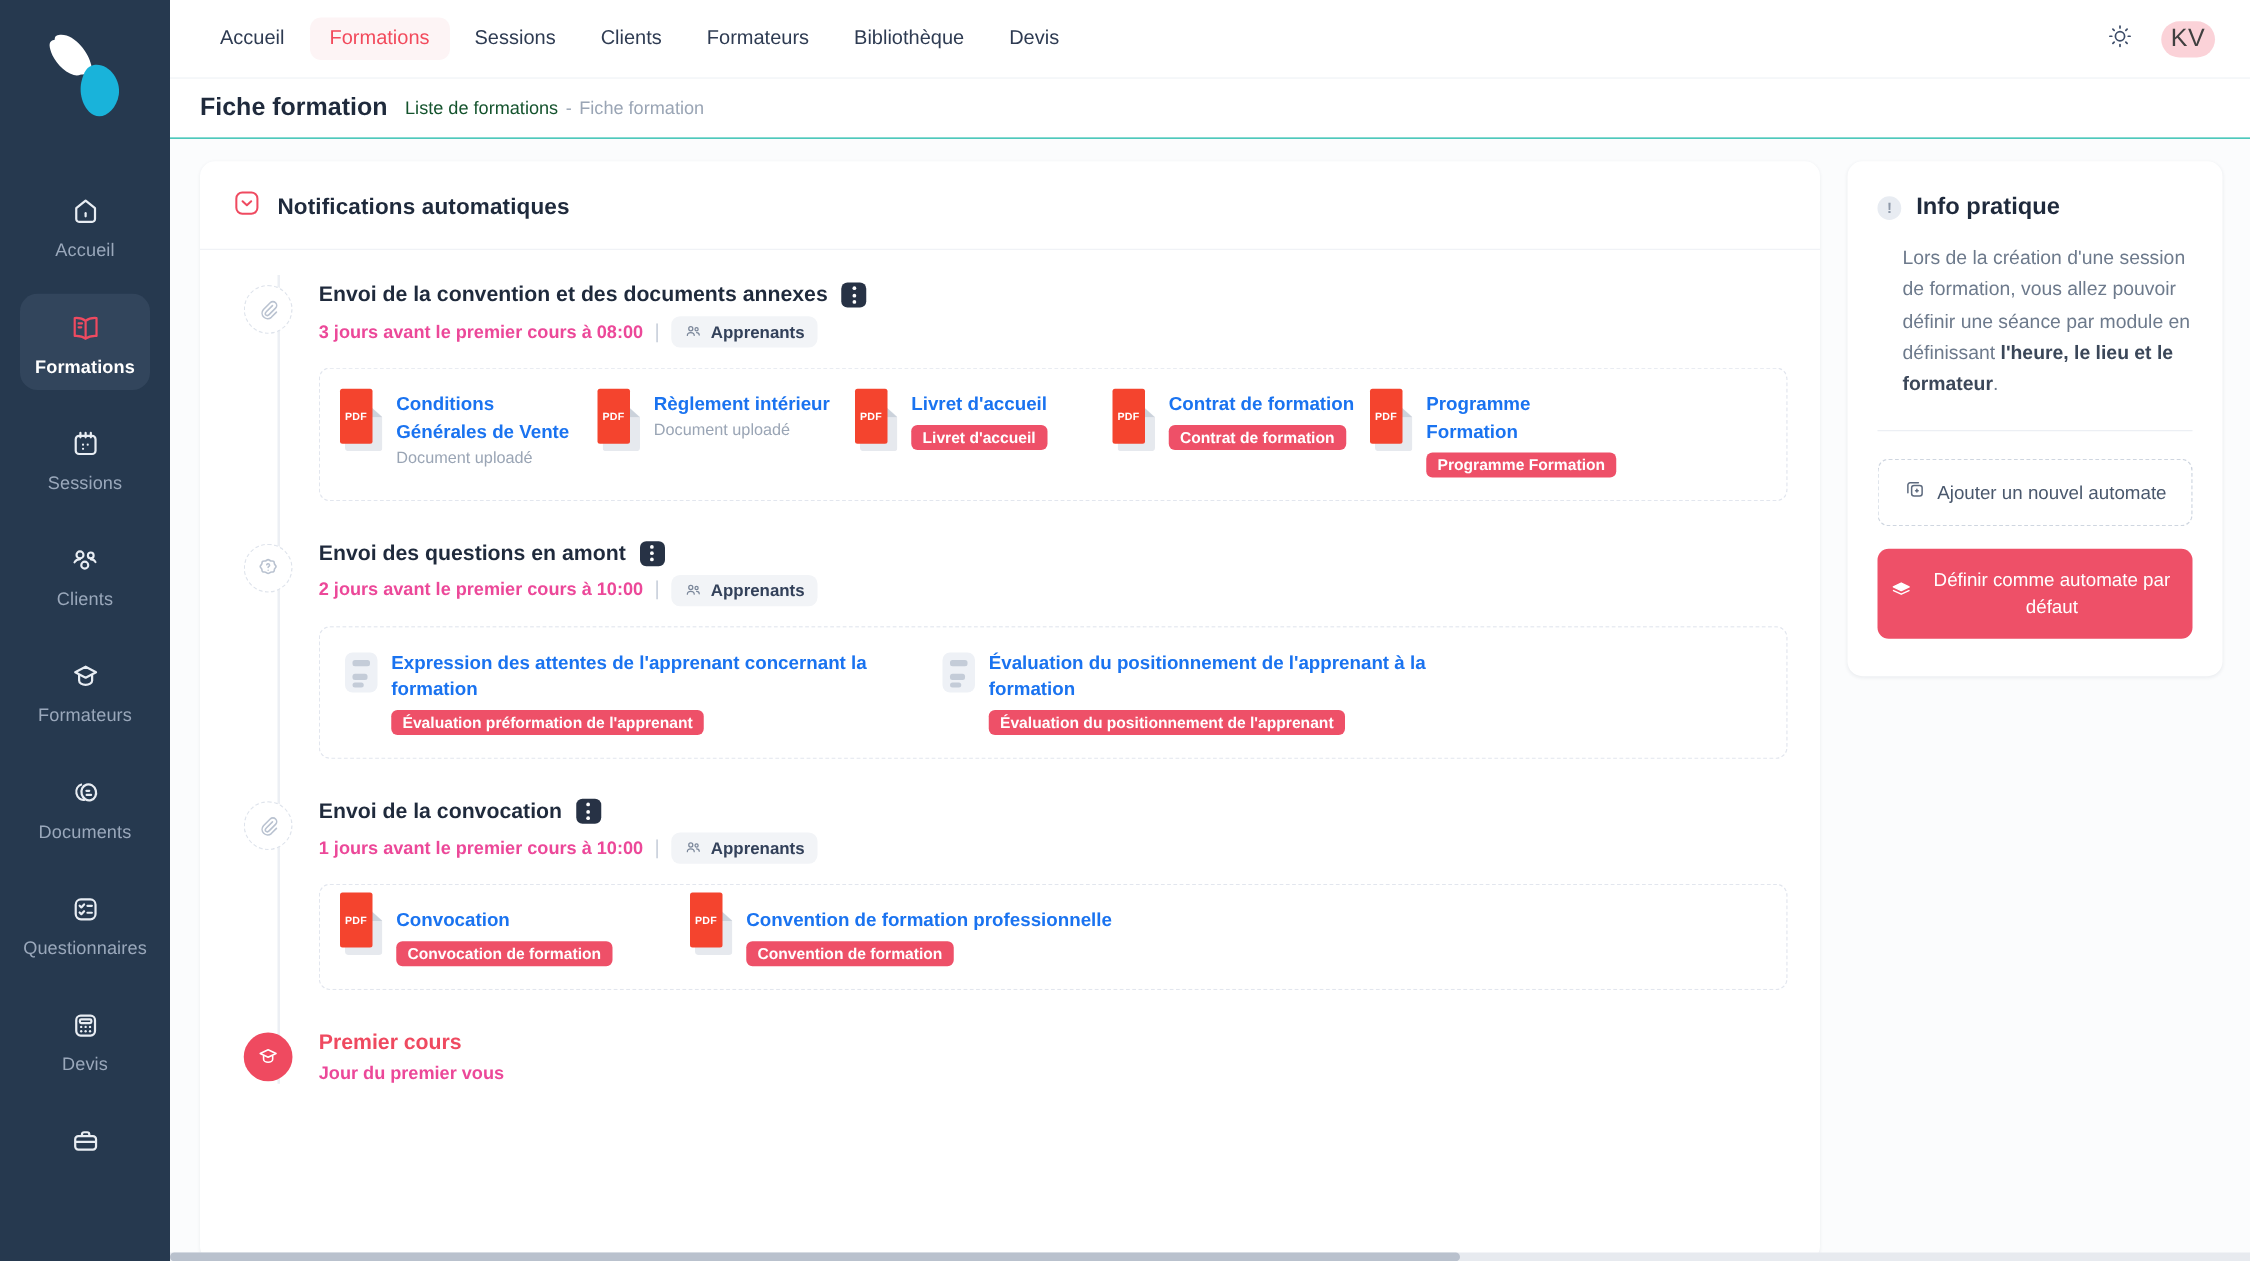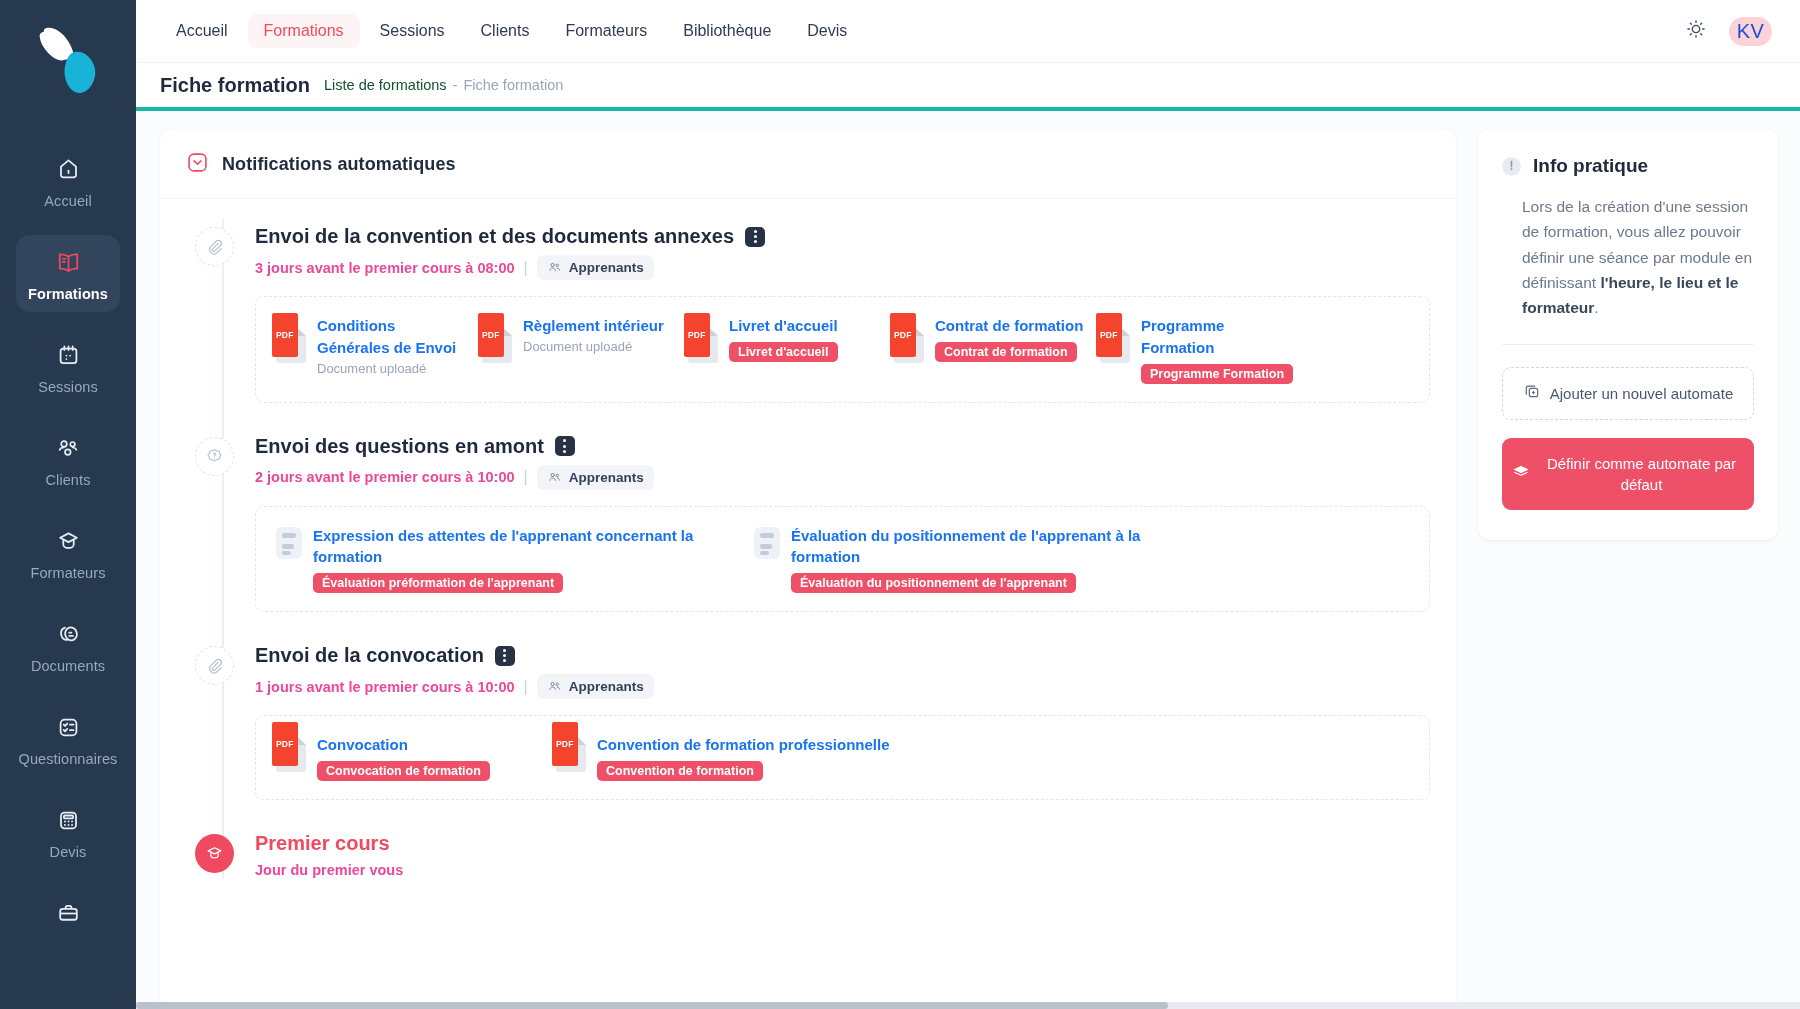--- a/index.html
+++ b/index.html
@@ -40,27 +40,27 @@
   }
   .topnav { display: flex; align-items: center; gap: 4px; }
   .topnav a {
     font-size: 16px; color: #2e3b52; text-decoration: none;
     padding: 8px 16px; border-radius: 9px; white-space: nowrap;
   }
   .topnav a.active { color: #f24a5c; background: #fdf4f5; font-weight: 500; }
   .topbar-right { margin-left: auto; display: flex; align-items: center; gap: 22px; }
   .avatar {
     width: 43px; height: 29px; border-radius: 16px; background: #fbd2d8;
-    color: #1d4ed8; font-size: 20px; display: flex; align-items: center;
+    color: #404040; font-size: 20px; display: flex; align-items: center;
     justify-content: center; letter-spacing: .5px;
   }
 
   .crumbbar {
     height: 48px; background: #ffffff; display: flex; align-items: center;
-    padding: 0 24px; border-bottom: 4px solid #14b8a6;
+    padding: 0 24px; border-bottom: 1px solid #14b8a6;
   }
   .crumb-title { font-size: 20px; font-weight: 700; color: #1f2a3c; }
   .crumb-rest { margin-left: 14px; font-size: 14.5px; color: #9aa5b5; }
   .crumb-rest .sep { margin: 0 6px; }
 
   .content { flex: 1; display: flex; padding: 18px 22px 0 24px; gap: 22px; overflow: hidden; }
 
   
   .card {
     flex: 1; background: #ffffff; border-radius: 12px;
@@ -79,21 +79,21 @@
   .block { position: relative; padding-left: 69px; margin-bottom: 32px; }
   .bullet {
     position: absolute; left: 9px; top: 2px; width: 39px; height: 39px;
     border-radius: 50%; background: #fff; border: 1px dashed #dfe4ec;
     display: flex; align-items: center; justify-content: center;
   }
   .bullet svg { stroke: #b9c2d0; fill: none; stroke-width: 1.6; }
   .bullet.solid { background: #ef4a60; border: none; }
   .bullet.solid svg { stroke: #ffffff; }
 
-  .b-title { font-size: 20px; font-weight: 600; color: #1f2a3c; display: flex; align-items: center; gap: 11px; }
+  .b-title { font-size: 17px; font-weight: 600; color: #1f2a3c; display: flex; align-items: center; gap: 11px; }
   .b-title.accent { color: #ef4a60; }
   .kebab {
     width: 20px; height: 20px; border-radius: 5px; background: #273245;
     display: inline-flex; flex-direction: column; align-items: center;
     justify-content: center; gap: 2.4px; cursor: pointer;
   }
   .kebab i { width: 3px; height: 3px; border-radius: 50%; background: #fff; display: block; }
 
   .b-sub { margin-top: 7px; display: flex; align-items: center; gap: 9px; }
   .b-sub .when { font-size: 14.5px; color: #ec4899; font-weight: 600; }
@@ -368,21 +368,21 @@
               </span>
             </div>
             <div class="docbox">
               <div class="doc">
                 <span class="pdf-icon">
                     <span class="sheet"></span>
                     <span class="fold"></span>
                     <span class="lbl">PDF</span>
                   </span>
                 <span class="meta">
-                  <span class="dname">Conditions Générales de Envoi</span><br>
+                  <span class="dname">Conditions Générales de Vente</span><br>
                   <span class="dsub">Document uploadé</span>
                 </span>
               </div>
               <div class="doc">
                 <span class="pdf-icon">
                     <span class="sheet"></span>
                     <span class="fold"></span>
                     <span class="lbl">PDF</span>
                   </span>
                 <span class="meta">

